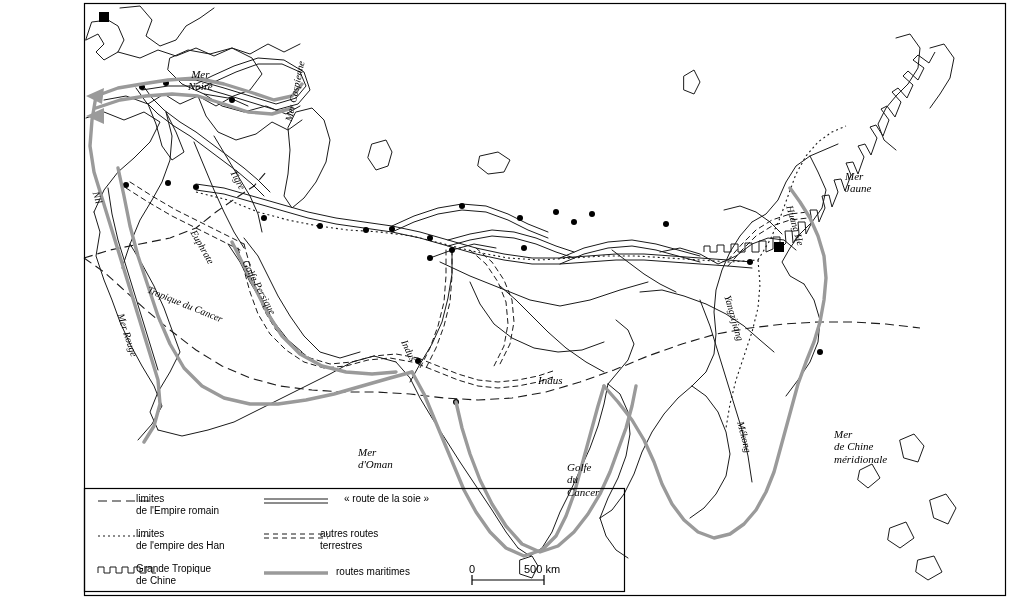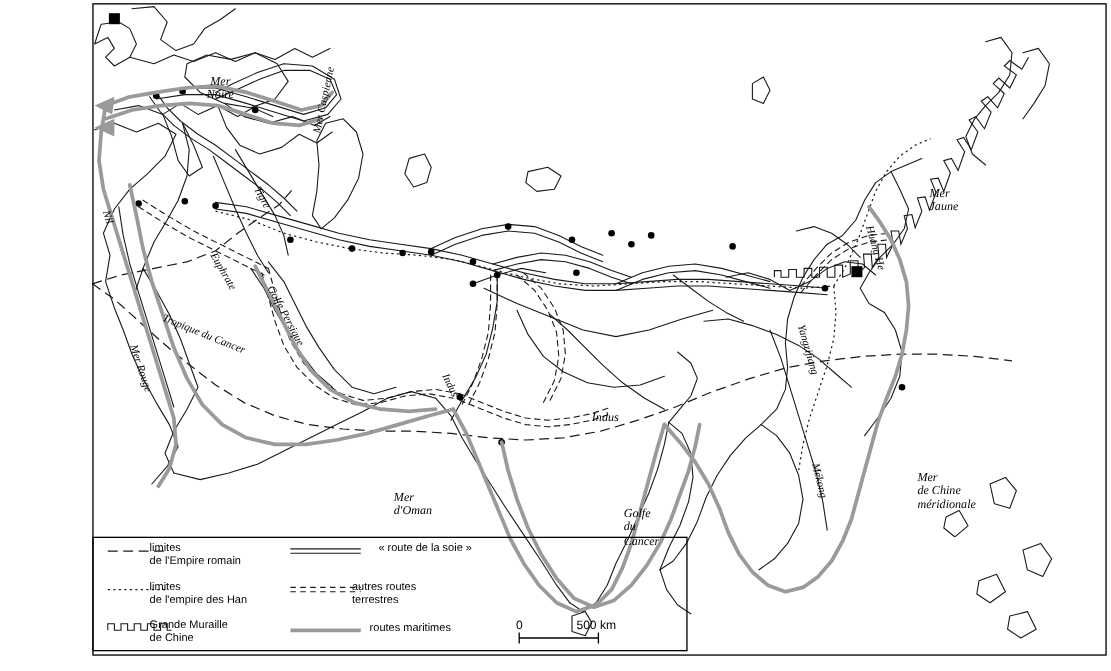--- a/index.html
+++ b/index.html
@@ -295,21 +295,21 @@
           <line x1="180" y1="49" x2="244" y2="49"></line>
         </g>
         <line x1="180" y1="84" x2="244" y2="84" stroke="#9a9a9a" stroke-width="3.4"></line>
       </g>
     </svg>
 
     <div class="legend-row" style="left:52px;top:4px;">limites
 de l'Empire romain</div>
     <div class="legend-row" style="left:52px;top:39px;">limites
 de l'empire des Han</div>
-    <div class="legend-row" style="left:52px;top:74px;">Grande Muraille
+    <div class="legend-row" style="left:52px;top:74px;">Grande Tropique
 de Chine</div>
 
     <div class="legend-row" style="left:260px;top:4px;">« route de la soie »</div>
     <div class="legend-row" style="left:236px;top:39px;">autres routes
 terrestres</div>
     <div class="legend-row" style="left:252px;top:77px;text-align:right;">routes maritimes</div>
   </div>
 
   <svg class="layer" viewBox="0 0 1010 610" preserveAspectRatio="none">
     <g stroke="#000" stroke-width="1.2" fill="none">

